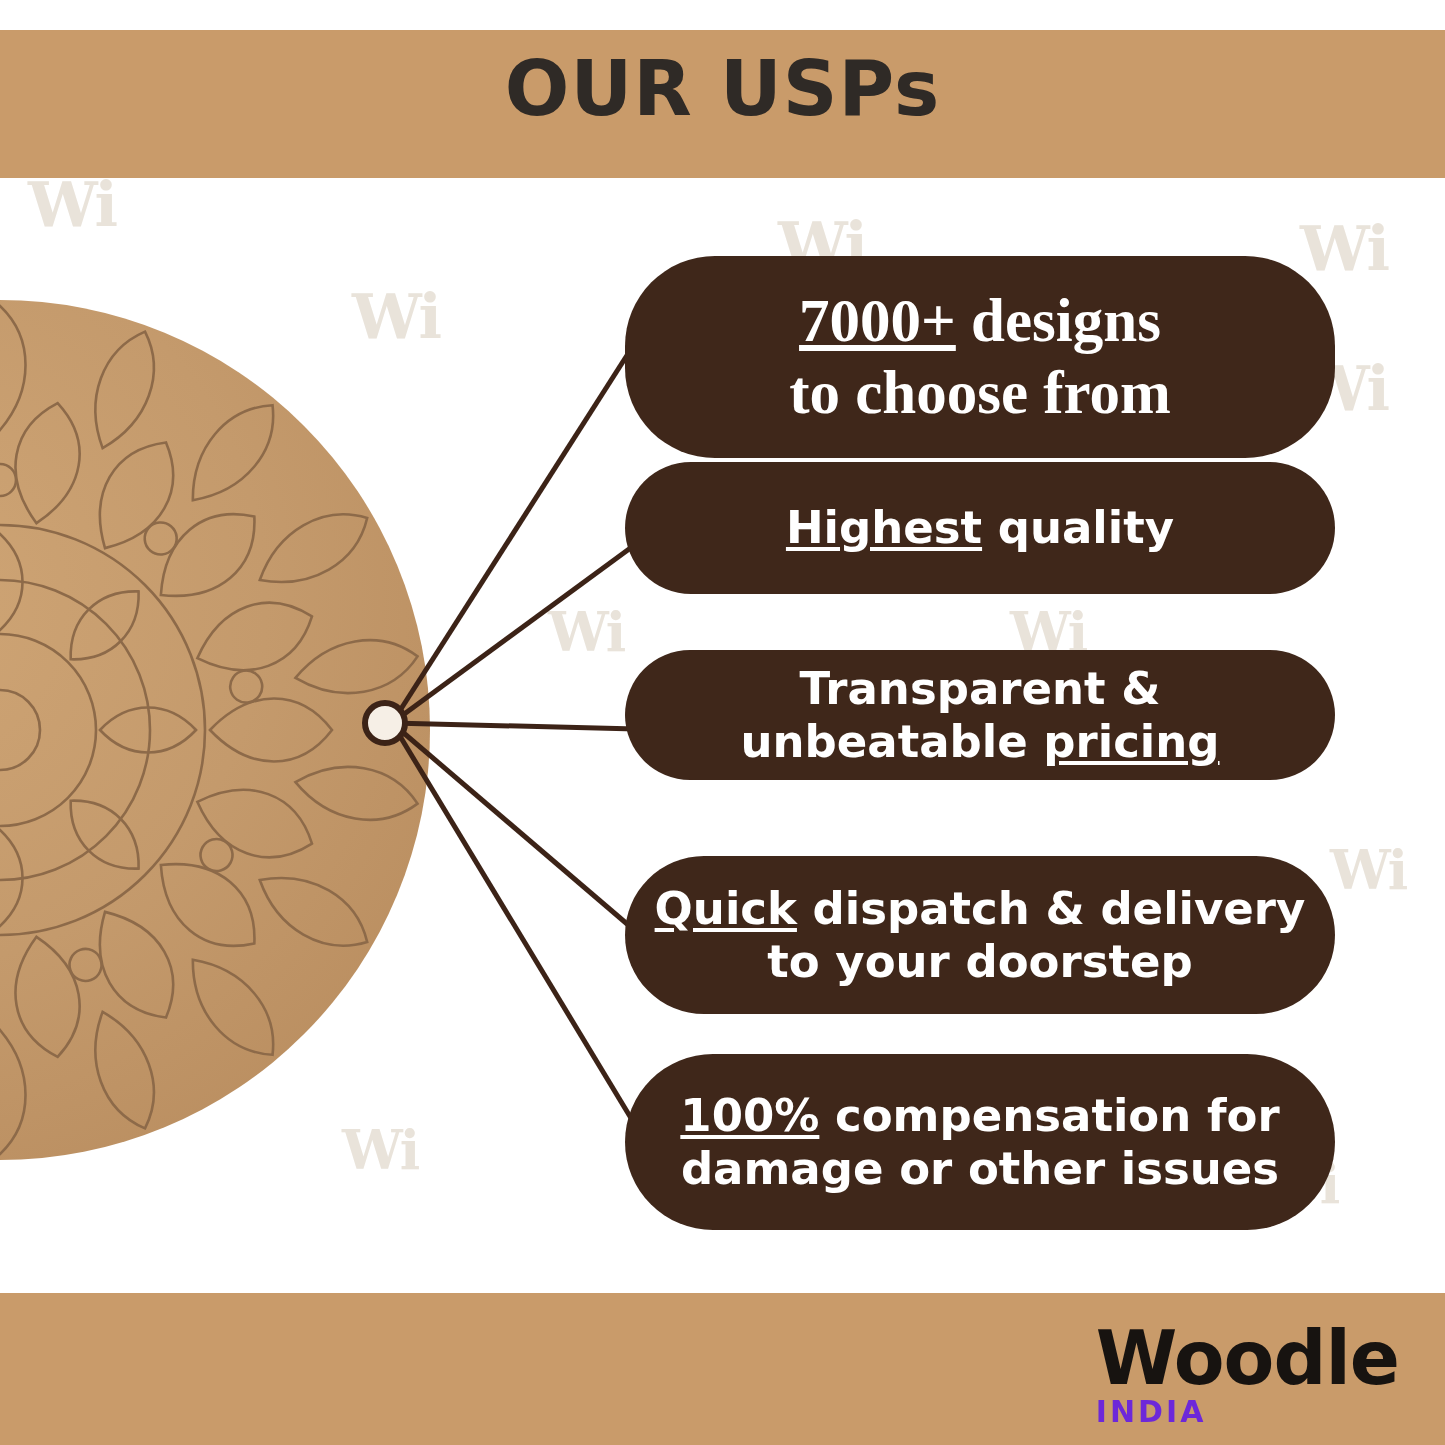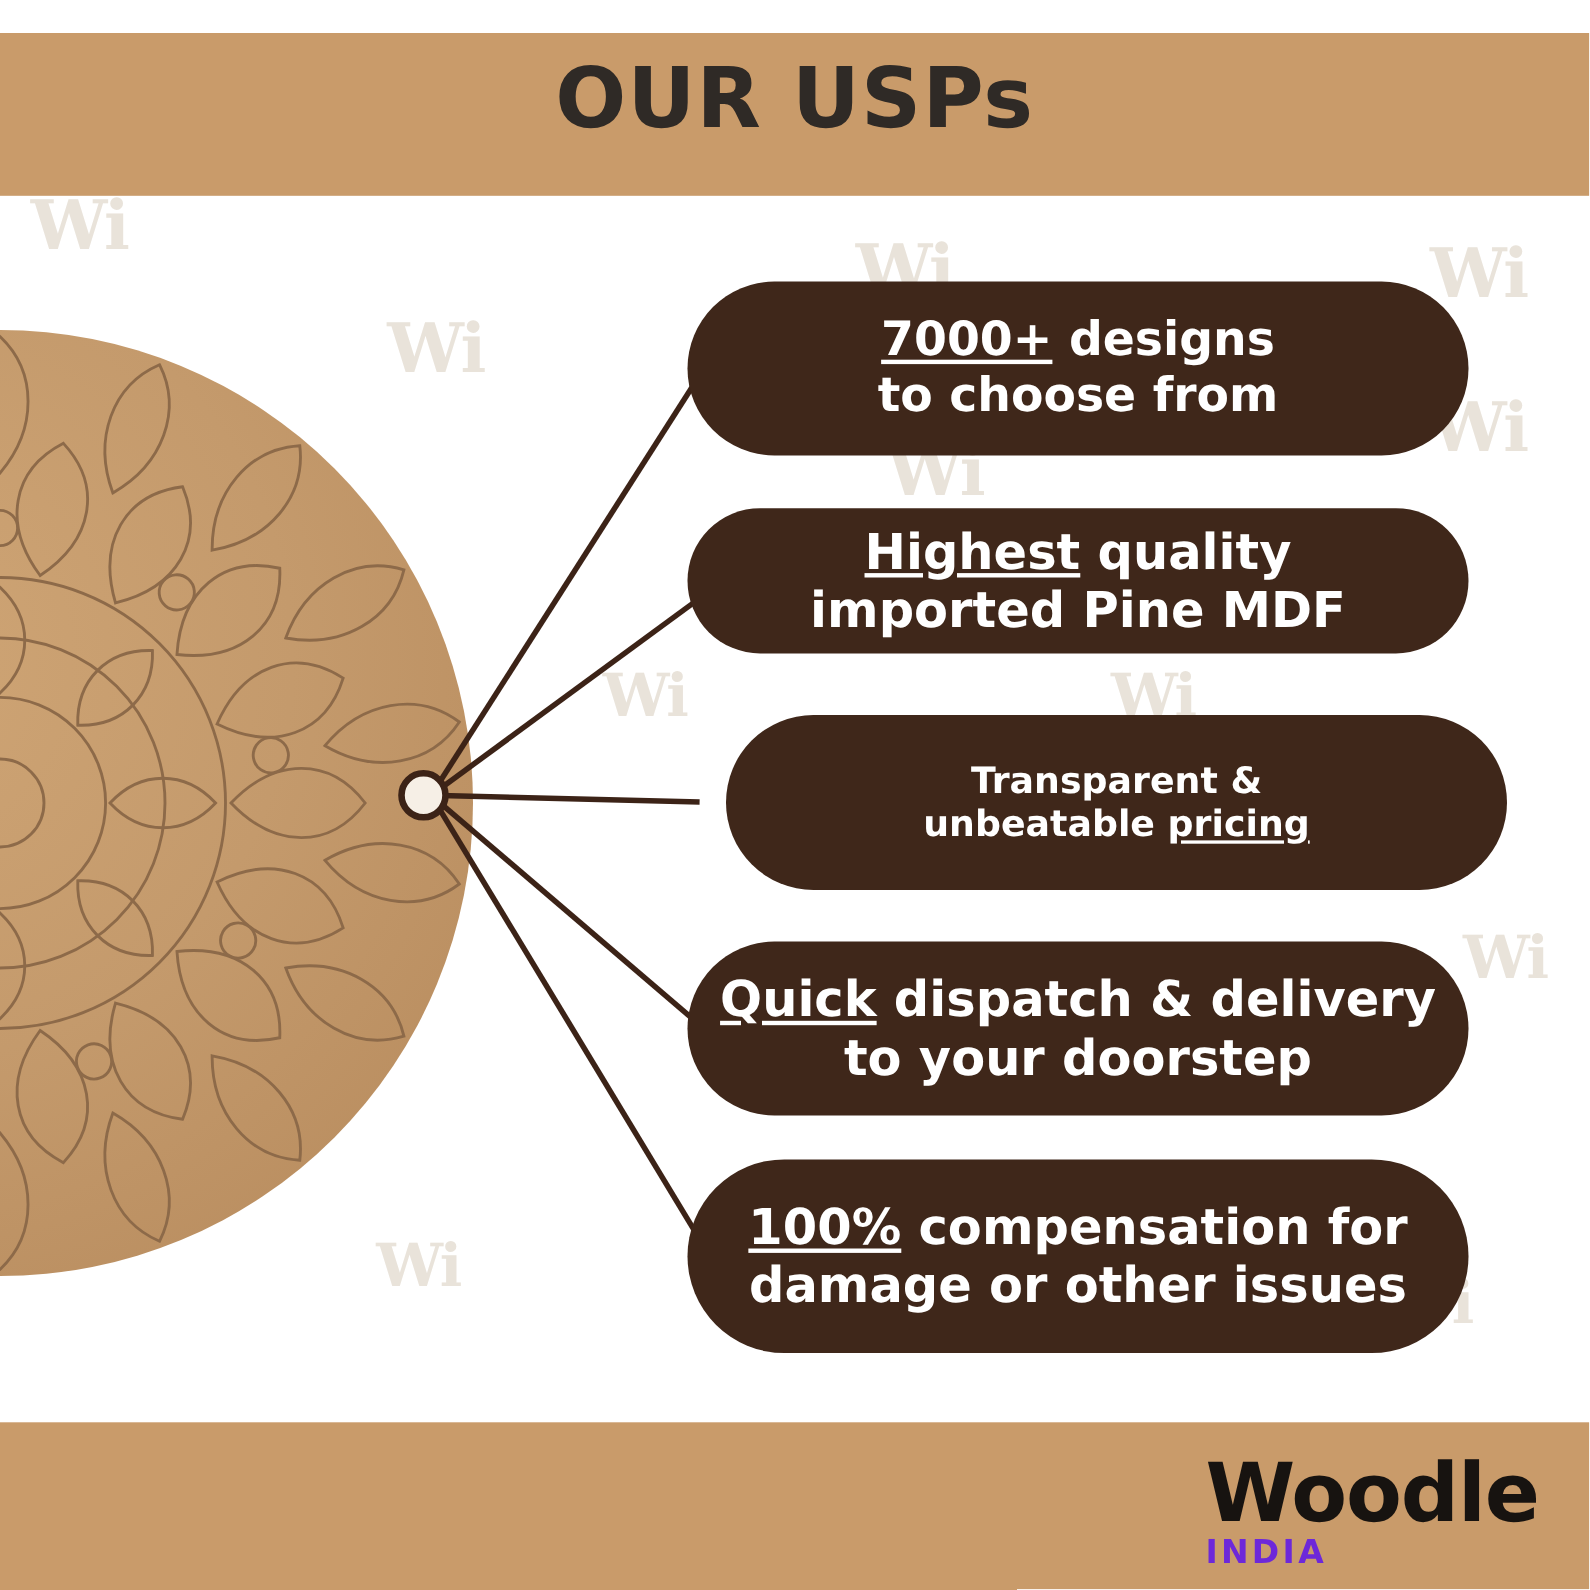--- a/index.html
+++ b/index.html
@@ -136,23 +136,23 @@
     justify-content: center;
     text-align: center;
     font-family: "DejaVu Sans", sans-serif;
     font-weight: bold;
     line-height: 1.18;
     padding: 0 26px;
     box-sizing: border-box;
   }
   .pill .u { text-decoration: underline; text-underline-offset: 4px; }
 
-  #pill0 { left: 625px; top: 256px;  width: 710px; height: 158px; font-size: 43px; }
+  #pill0 { left: 625px; top: 256px;  width: 710px; height: 202px; font-size: 61px; font-family: Liberation Serif, serif; }
   #pill1 { left: 625px; top: 462px;  width: 710px; height: 132px; font-size: 45px; }
-  #pill2 { left: 660px; top: 650px;  width: 710px; height: 159px; font-size: 33px; }
+  #pill2 { left: 625px; top: 650px;  width: 710px; height: 130px; font-size: 45px; }
   #pill3 { left: 625px; top: 856px;  width: 710px; height: 158px; font-size: 45px; }
   #pill4 { left: 625px; top: 1054px; width: 710px; height: 176px; font-size: 45px; }
 </style>
 </head>
 <body>
 
 <div id="page">
 
   <div>
     <div class="wm" style="left:28px;  top:168px;">Wi</div>
@@ -275,21 +275,20 @@
   <div class="pill" id="pill0">
     <span>
       <span class="u">7000+</span><span> designs</span><br>
       <span>to choose from</span>
     </span>
   </div>
 
   <div class="pill" id="pill1">
     <span>
       <span class="u">Highest</span><span> quality</span><br>
-      <span>imported Pine MDF</span>
     </span>
   </div>
 
   <div class="pill" id="pill2">
     <span>
       <span>Transparent &amp;</span><br>
       <span>unbeatable </span><span class="u">pricing</span>
     </span>
   </div>
 

